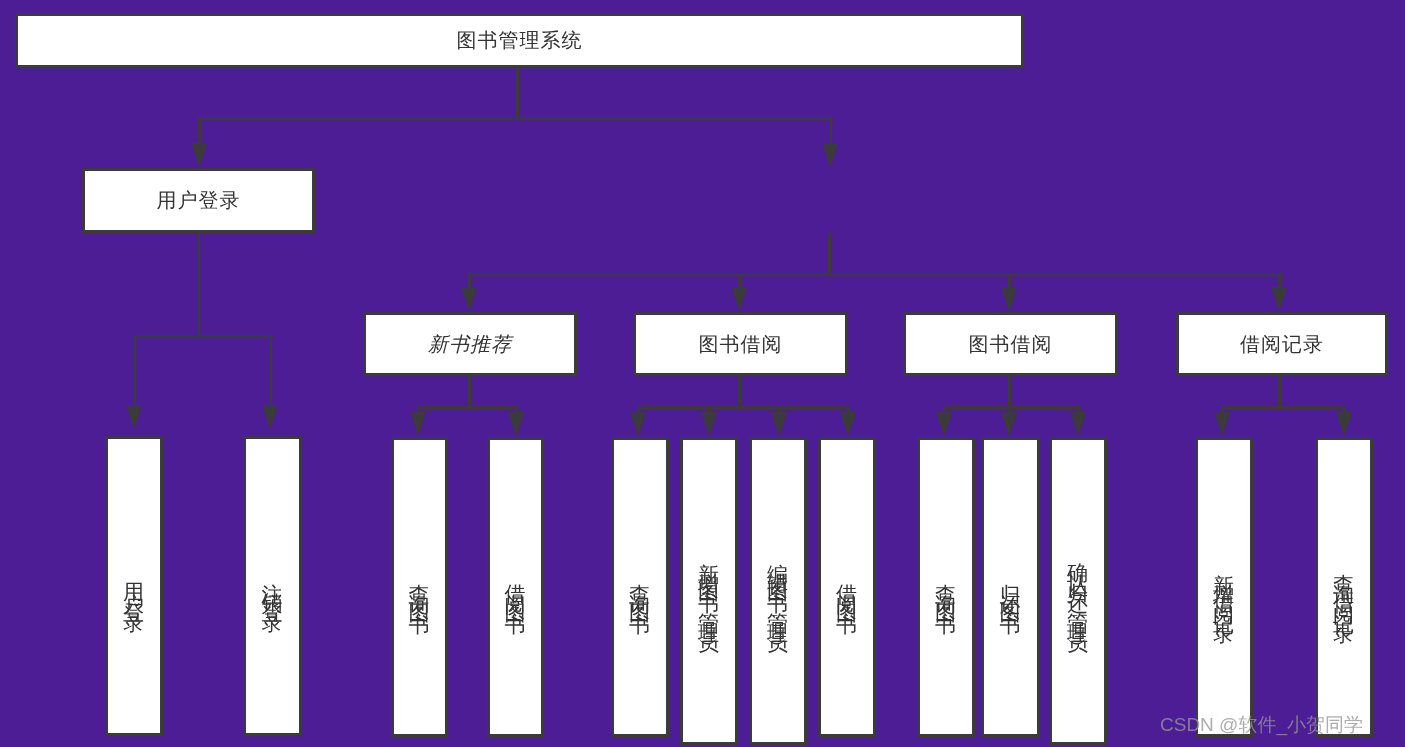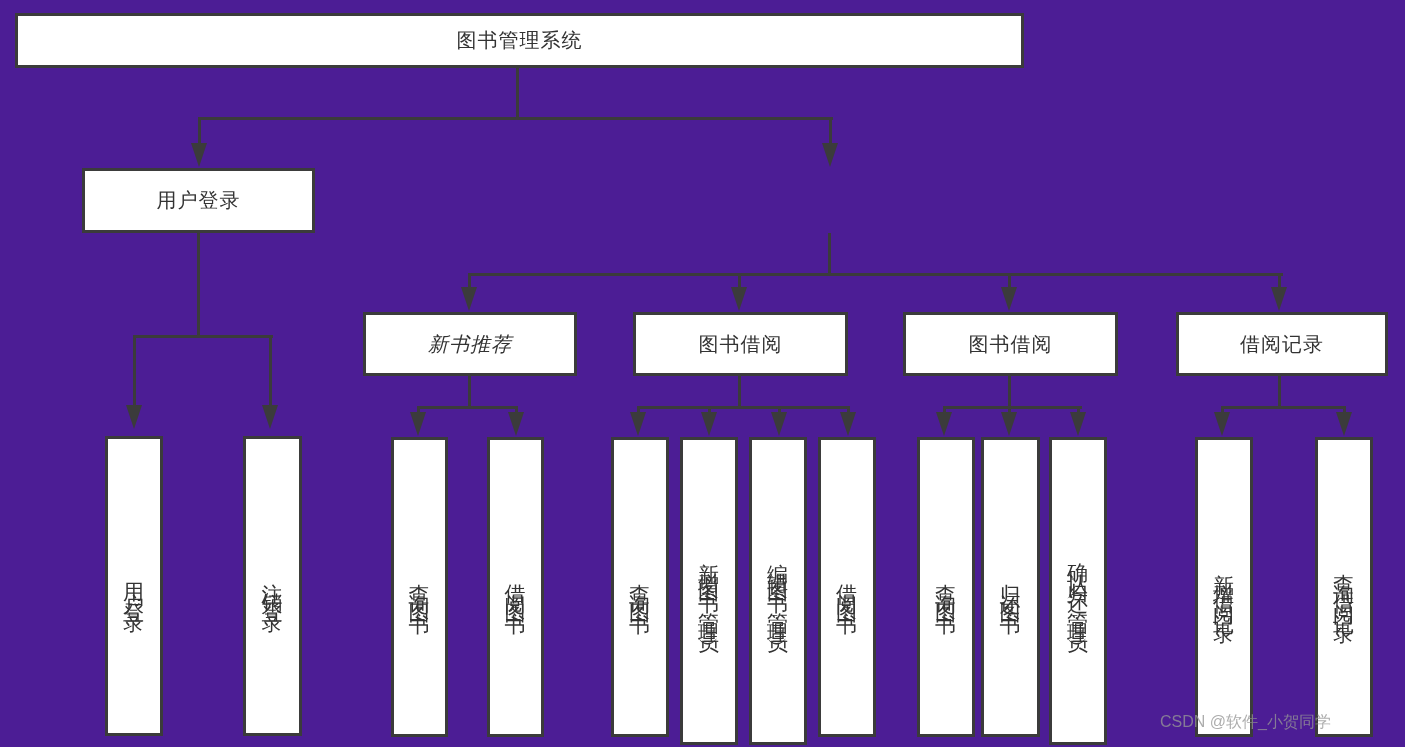--- a/index.html
+++ b/index.html
@@ -47,21 +47,21 @@
     height: 0;
     border-left: 8px solid transparent;
     border-right: 8px solid transparent;
     border-top: 24px solid #3b3b3b;
   }
   .watermark {
     position: absolute;
     left: 1160px;
     top: 712px;
     width: 245px;
-    font-size: 16px;
+    font-size: 19px;
     color: rgba(150, 150, 150, 0.78);
     white-space: nowrap;
     z-index: 5;
   }
 </style>
 </head>
 <body>
 
 <div class="canvas">
 

